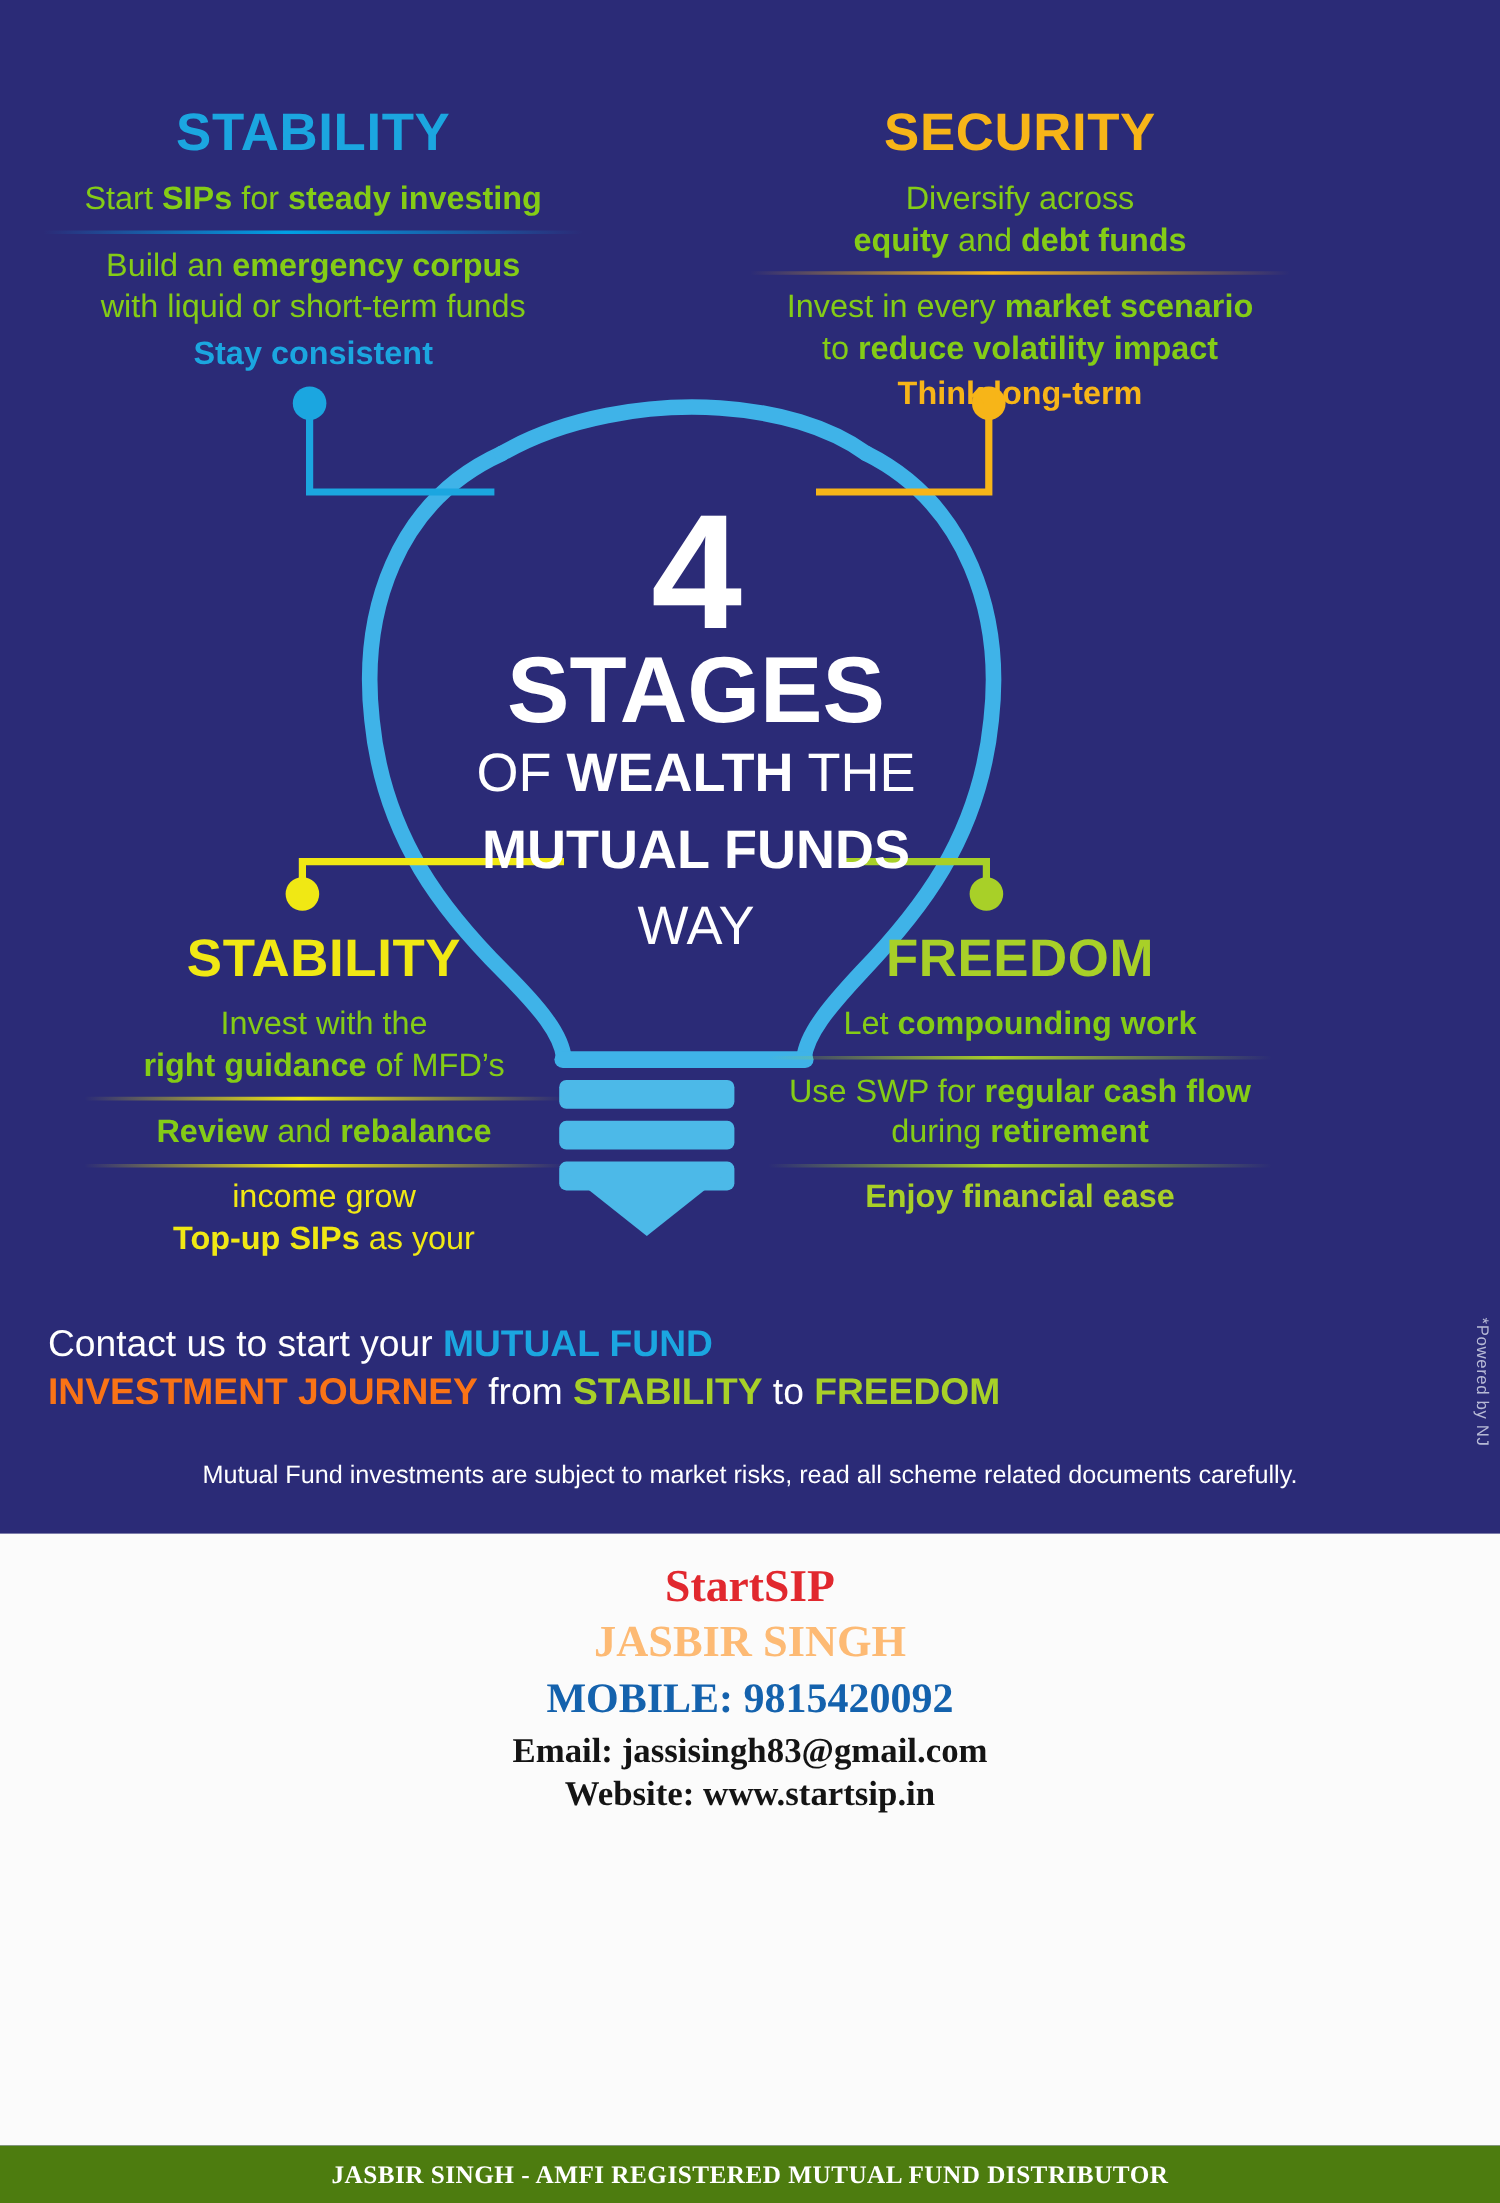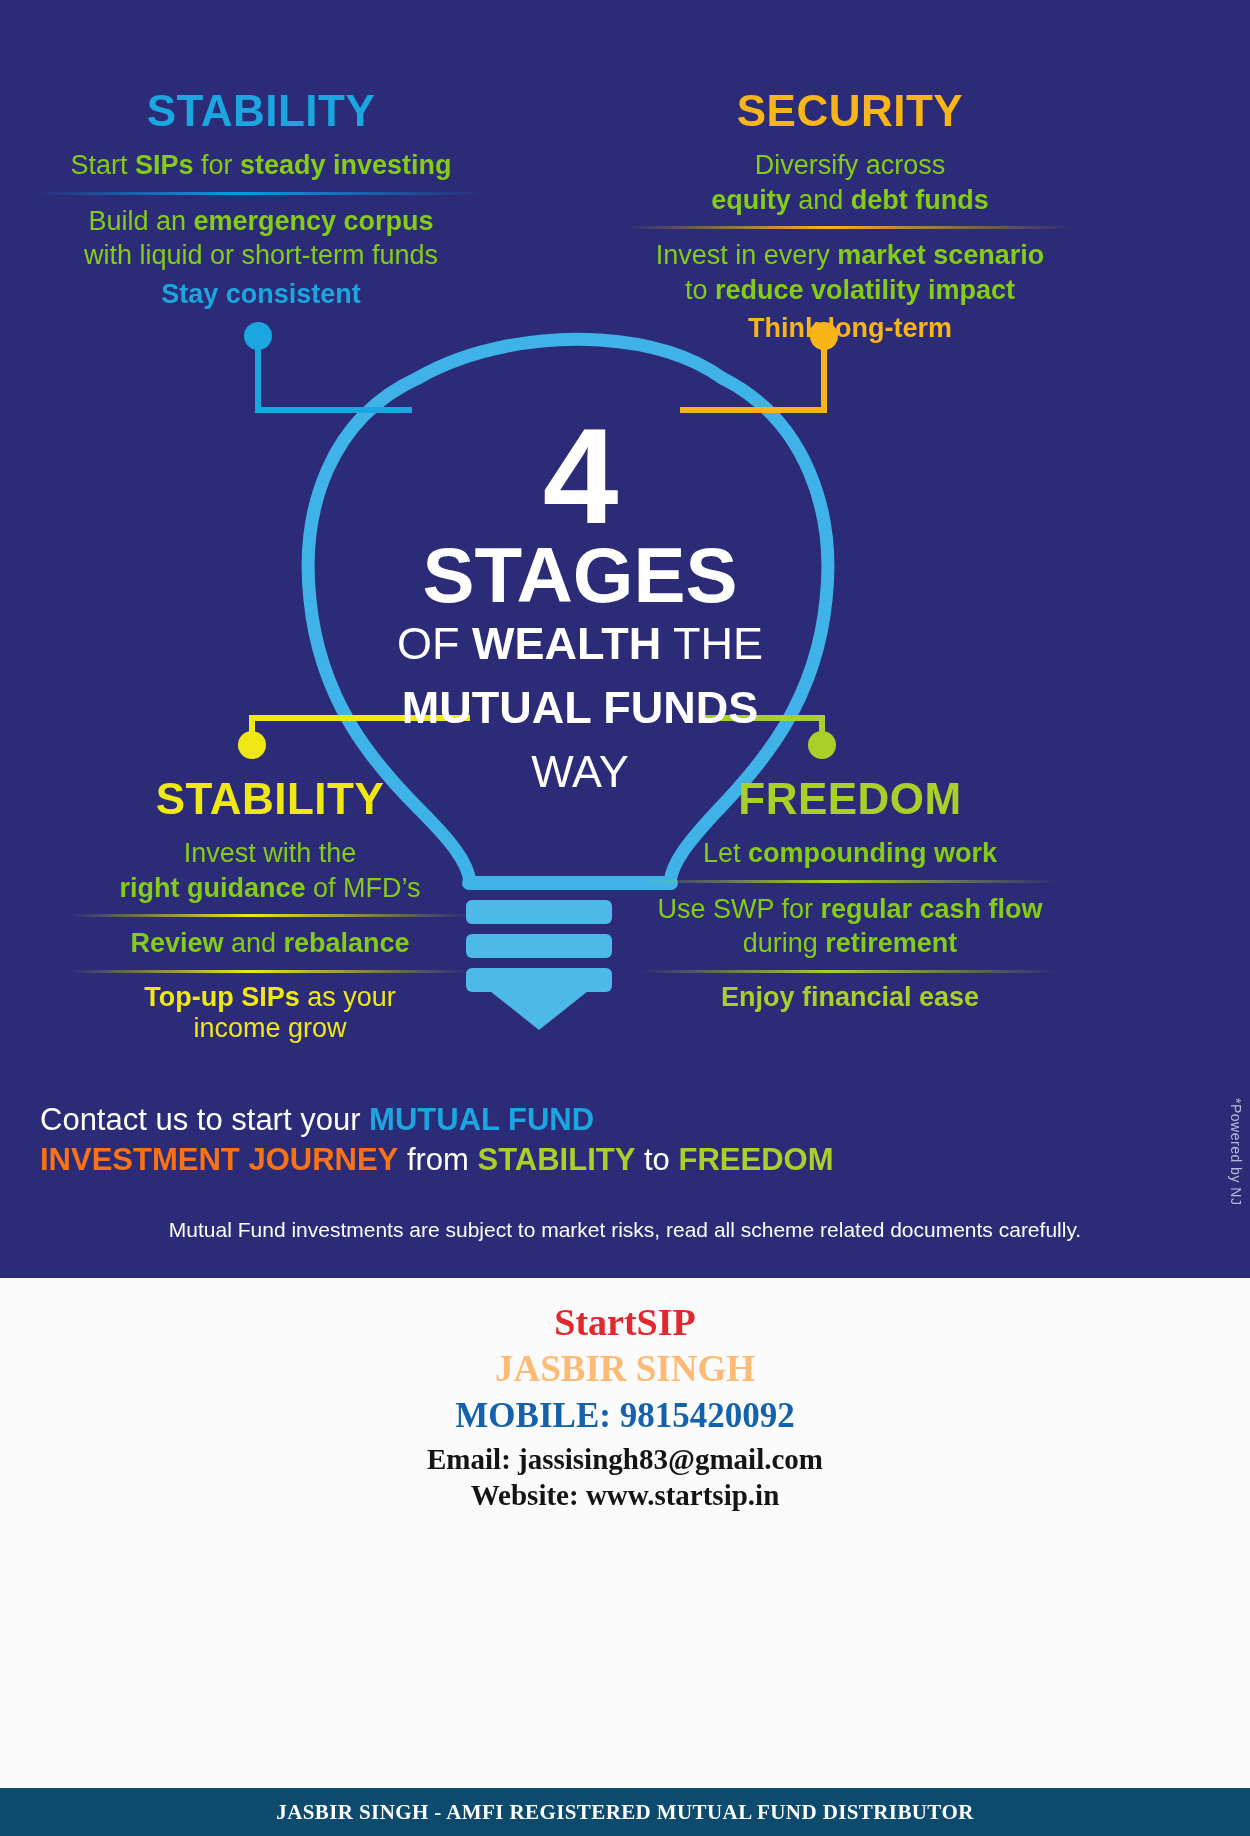--- a/index.html
+++ b/index.html
@@ -13,21 +13,21 @@
   .navy-area{
     position:absolute;left:0;top:0;width:1250px;height:1278px;
     background:#2b2b77;
   }
   .white-area{
     position:absolute;left:0;top:1278px;width:1250px;height:510px;
     background:#fbfbfb;
   }
   .black-bar{
     position:absolute;left:0;top:1788px;width:1250px;height:48px;
-    background:#0c4a6e;
+    background:#4d7c0f;
     display:flex;align-items:center;justify-content:center;
   }
   .black-bar-text{
     color:#ffffff;
     font-family:"Liberation Serif", serif;
     font-weight:bold;
     font-size:21px;
     letter-spacing:.4px;
   }
 
@@ -200,22 +200,22 @@
     <h2 class="quad-title" style="color:#f0e814">STABILITY</h2>
     <div class="q-block">
       <p class="q-line">Invest with the</p>
       <p class="q-line"><b>right guidance</b><span> of MFD’s</span></p>
     </div>
     <div class="divider yellow"></div>
     <div class="q-block">
       <p class="q-line"><b>Review</b><span> and </span><b>rebalance</b></p>
     </div>
     <div class="divider yellow"></div>
+    <p class="tagline" style="color:#f0e814;font-weight:normal;margin-top:0">income grow</p>
     <p class="tagline" style="color:#f0e814;font-weight:normal"><b>Top-up SIPs</b><span> as your</span></p>
-    <p class="tagline" style="color:#f0e814;font-weight:normal;margin-top:0">income grow</p>
   </div>
 
   <div class="quad" id="q-freedom">
     <h2 class="quad-title" style="color:#a8d028">FREEDOM</h2>
     <div class="q-block">
       <p class="q-line"><span>Let </span><b>compounding work</b></p>
     </div>
     <div class="divider green"></div>
     <div class="q-block">
       <p class="q-line"><span>Use SWP for </span><b>regular cash flow</b></p>

